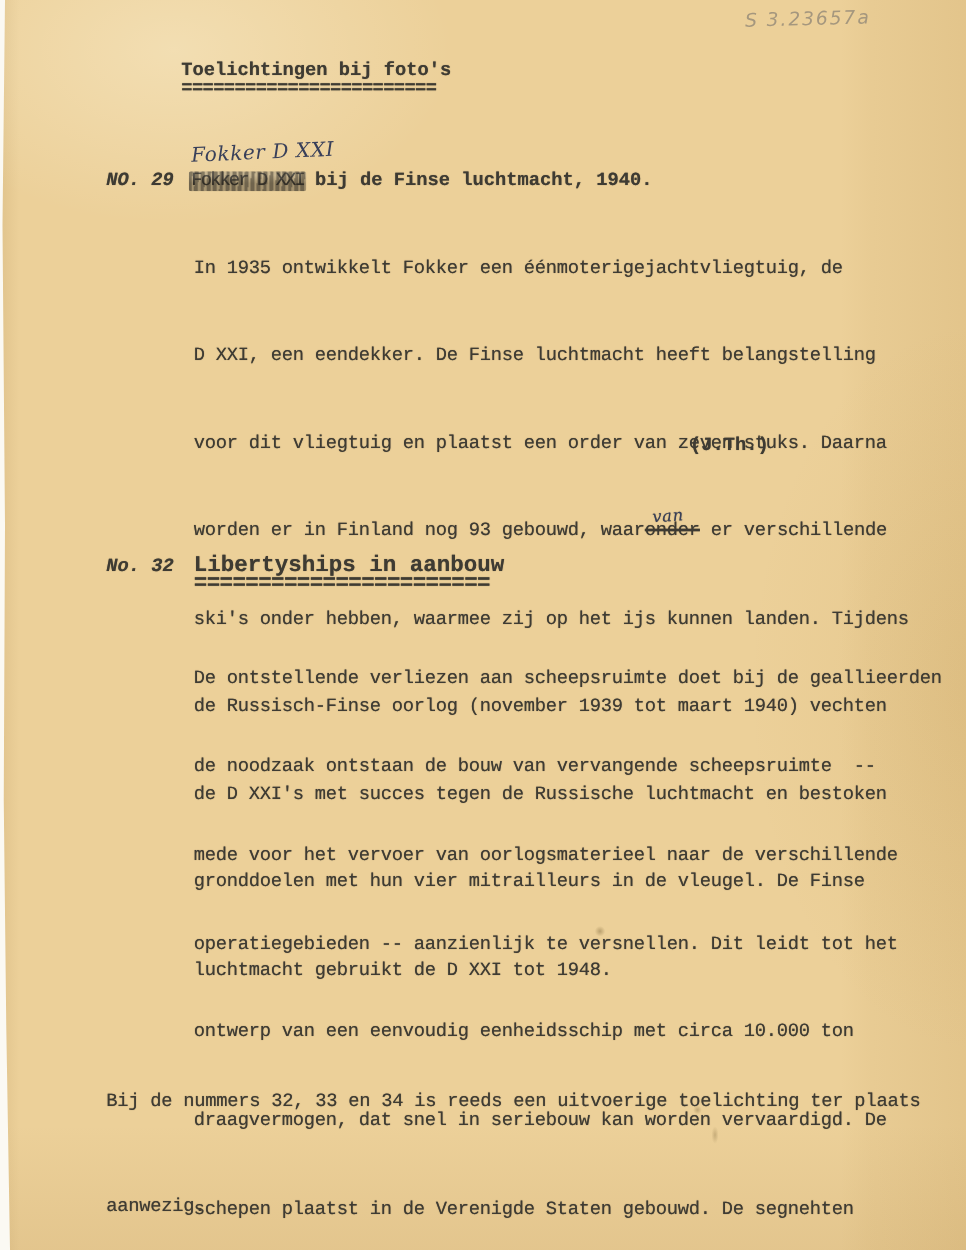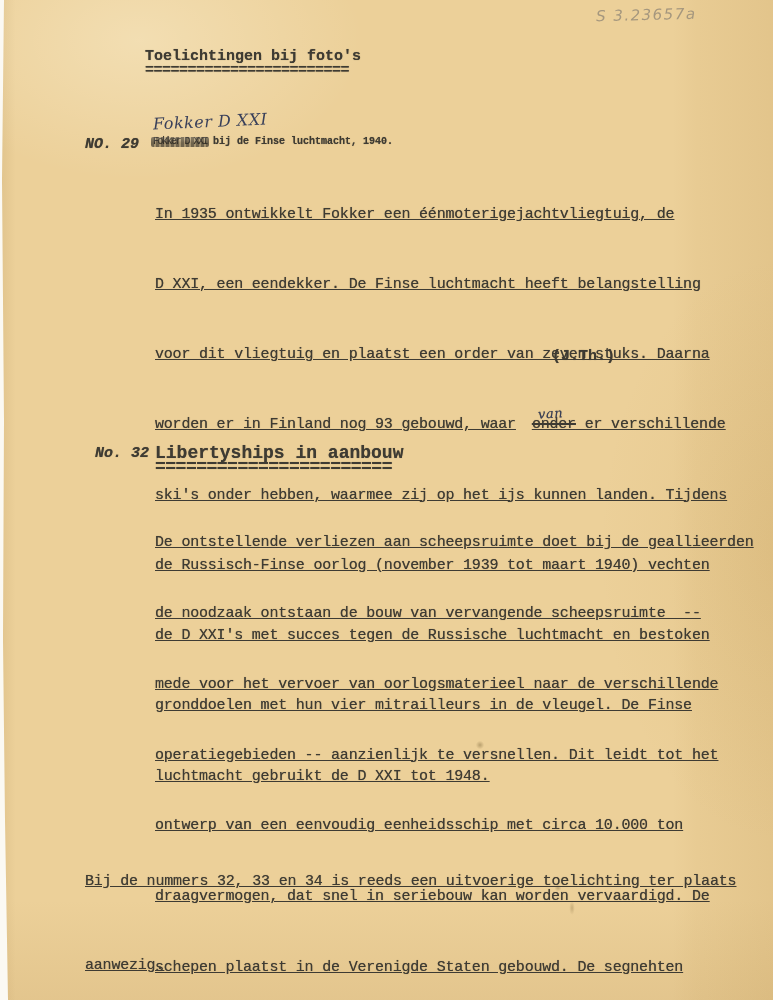--- a/index.html
+++ b/index.html
@@ -30,44 +30,44 @@
   .pencil-code{
     position:absolute;left:596px;top:6px;
     font-family:"DejaVu Sans",sans-serif;font-style:italic;
     font-size:15px;letter-spacing:1.5px;color:#a5977e;
     transform:rotate(-1.5deg);
   }
   .title-block{position:absolute;left:145px;top:49px;font-size:15px;line-height:16px;}
   .title-underline{margin-top:-2px;letter-spacing:-0.5px;}
   .entry-no{position:absolute;font-size:15px;font-style:italic;}
   .entry1-no{left:85px;top:136px;}
-  .entry2-no{left:95px;top:445px;}
+  .entry2-no{left:85px;top:445px;}
   .hand{
     font-family:"DejaVu Serif",serif;font-style:italic;
     color:#39405a;
   }
   .hand-title{
     position:absolute;left:153px;top:112px;
     font-size:16px;letter-spacing:0.5px;
     transform:rotate(-2.5deg);
   }
-  .entry1-head{position:absolute;left:153px;top:136px;font-size:10px;}
+  .entry1-head{position:absolute;left:153px;top:136px;font-size:15px;}
   .obliterated{position:relative;display:inline-block;color:#35322b;letter-spacing:-1.5px;filter:blur(0.3px);}
   .obliterated::after{
     content:"";position:absolute;left:-2px;right:-2px;top:1px;bottom:0;
     background:
       repeating-linear-gradient(93deg, rgba(48,44,36,0.55) 0 3px, rgba(48,44,36,0.18) 3px 5px),
       linear-gradient(180deg, rgba(220,215,200,0.25) 20%, rgba(48,44,36,0.25) 60%);
     border-radius:2px;
   }
   .para{position:absolute;font-size:15px;letter-spacing:-0.2px;}
   .para1{left:155px;top:156px;line-height:23.4px;}
   .para2{left:155px;top:484px;line-height:23.6px;}
-  .tline{white-space:pre;text-decoration:underline;}
-  .struck{position:relative;text-decoration:line-through;text-decoration-thickness:2px;margin-left:16px;}
+  .tline{white-space:pre;}
+  .struck{position:relative;text-decoration:line-through;text-decoration-thickness:2px;}
   .correction{
     position:absolute;left:6px;top:-14px;
     font-size:13px;letter-spacing:0.5px;
     transform:rotate(-4deg);
     text-decoration:none;display:inline-block;
   }
   .signature{position:absolute;left:552px;top:348px;font-size:15px;font-weight:bold;}
   .entry2-head{position:absolute;left:155px;top:445px;font-size:18px;line-height:16px;}
   .entry2-underline{margin-top:-2px;letter-spacing:-0.5px;}
   .footer{position:absolute;left:85px;top:812px;font-size:15px;line-height:28px;letter-spacing:-0.2px;}

